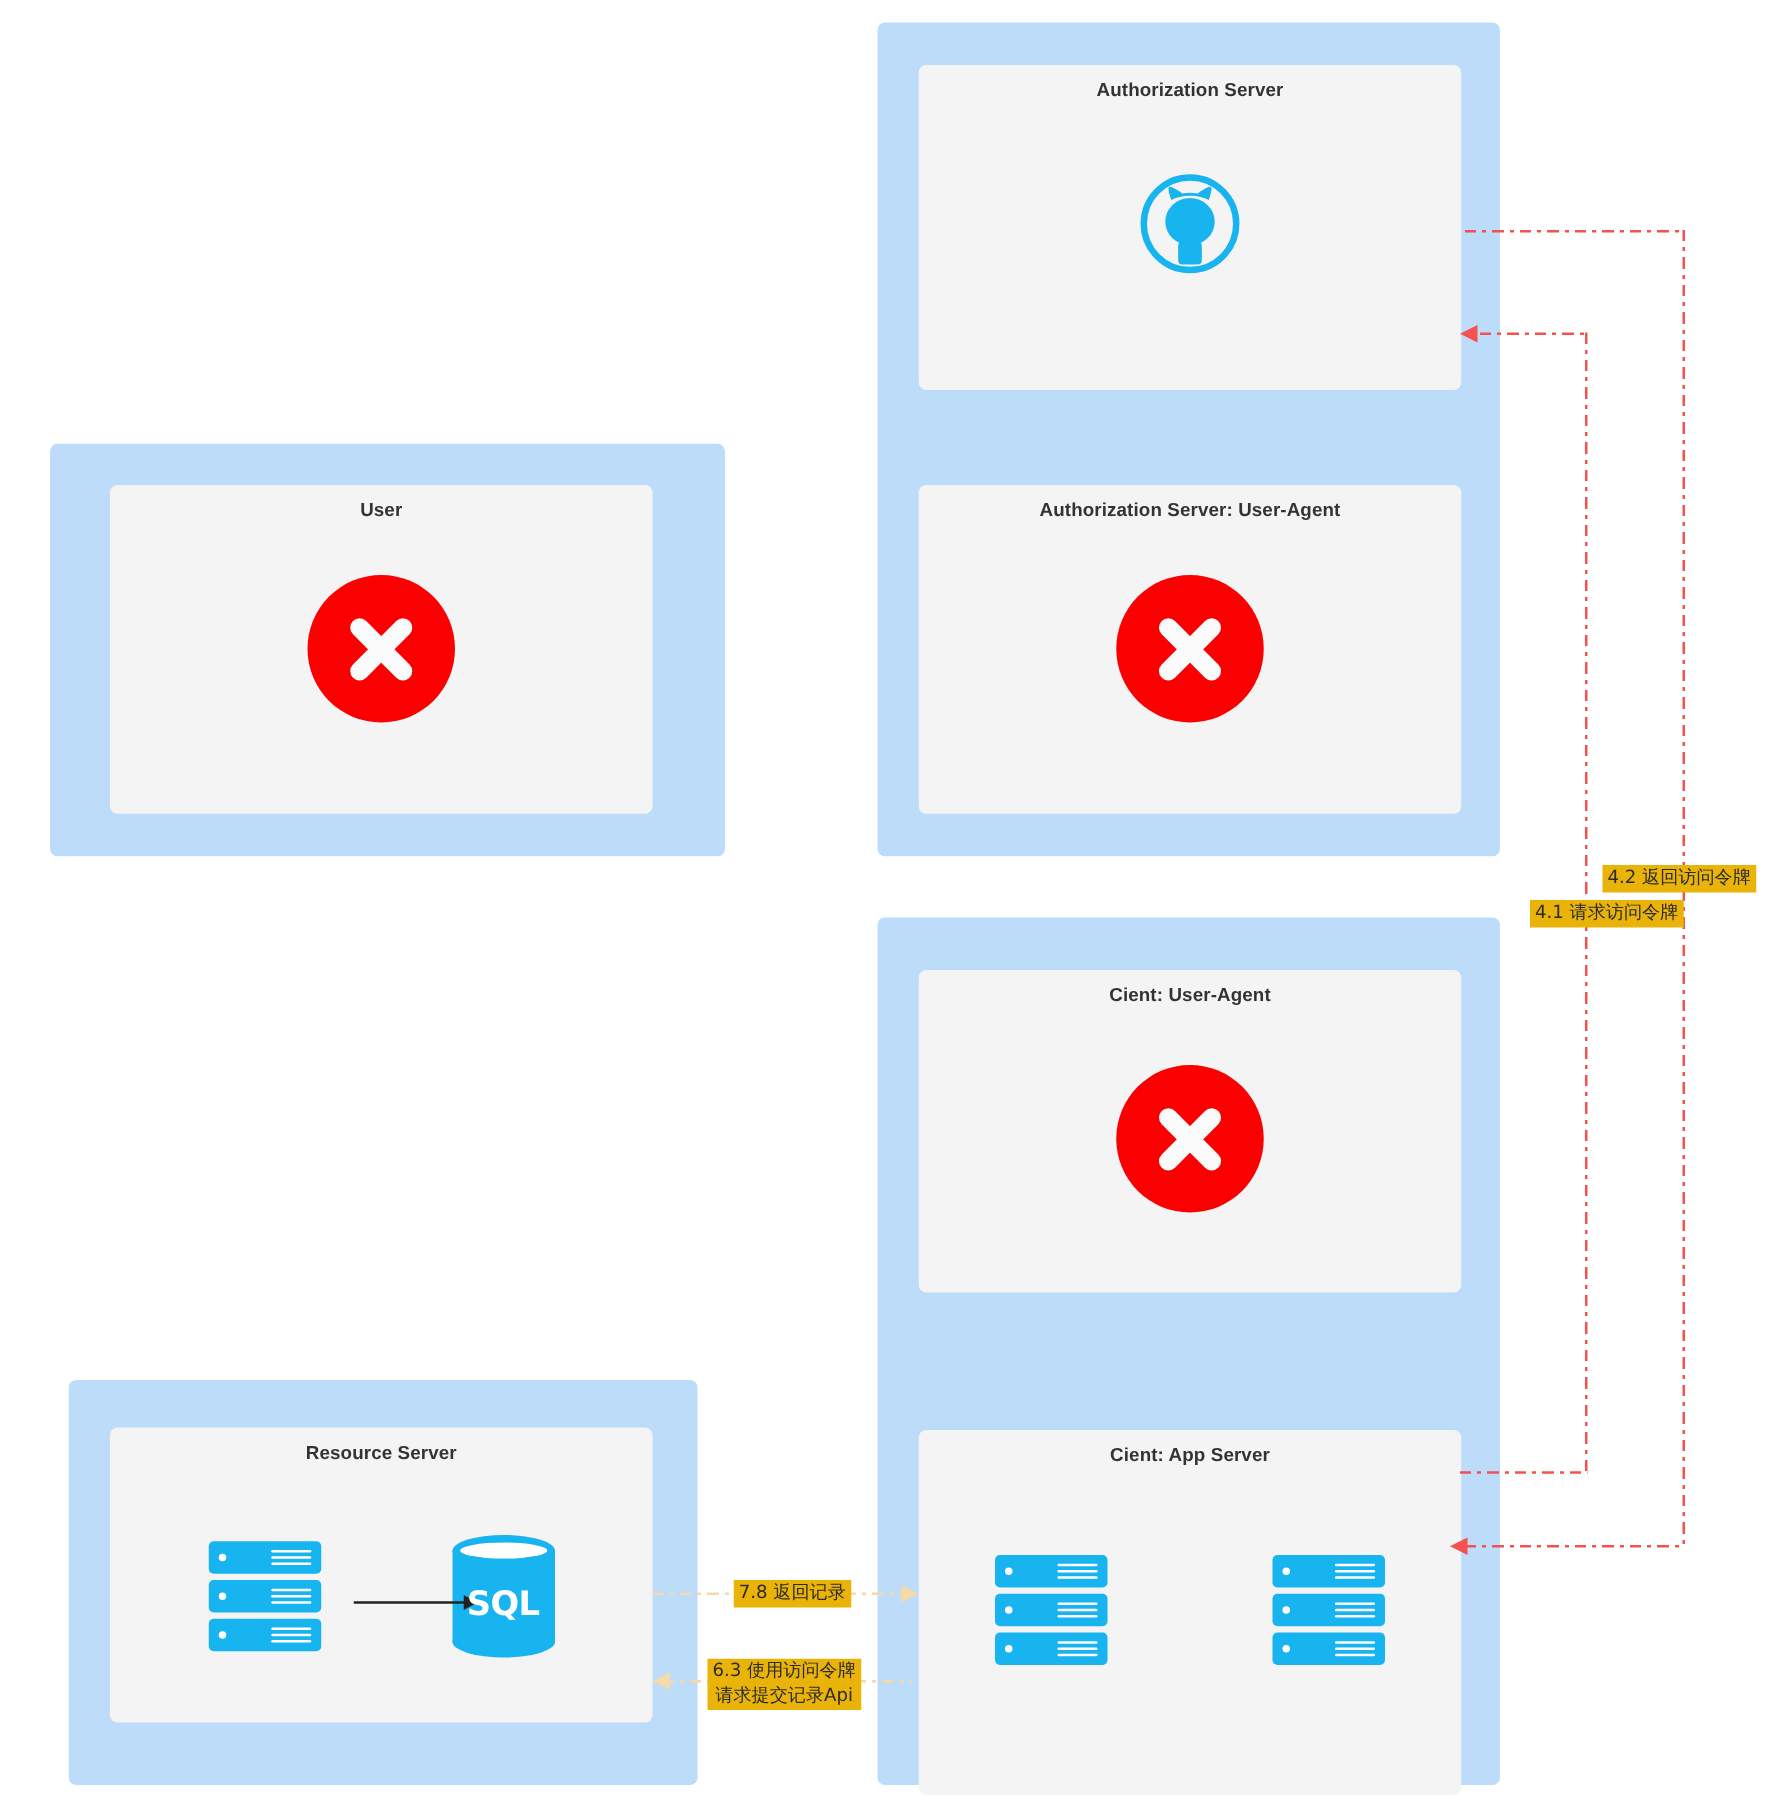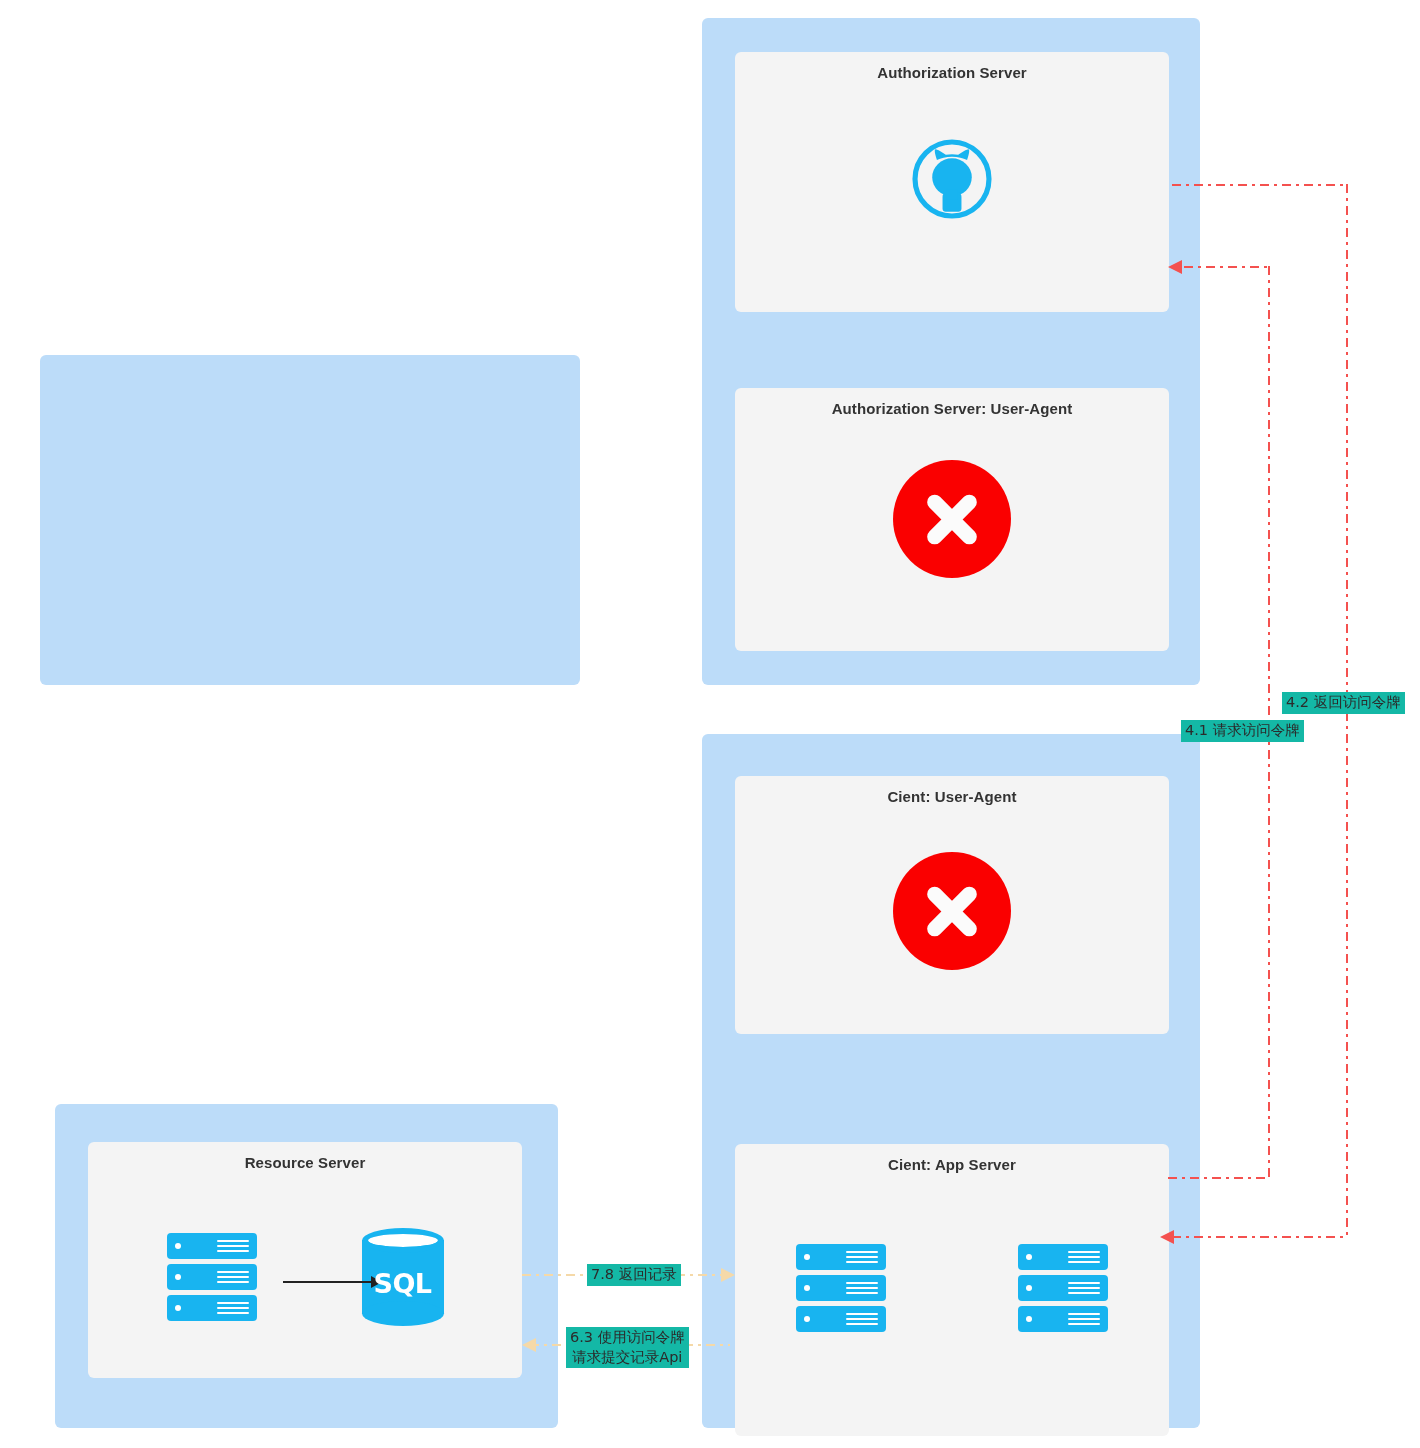--- a/index.html
+++ b/index.html
@@ -232,34 +232,40 @@
     border-right: 14px solid #f5d9a8;
     border-top: 7px solid transparent;
     border-bottom: 7px solid transparent;
   }
 
   
   .edge-label {
     position: absolute;
     font-size: 14.5px;
     color: #2b2b2b;
-    background: #14b8a6;
+    background: #eab308;
     white-space: nowrap;
     line-height: 1.35;
     font-family: "DejaVu Sans", sans-serif;
     padding: 1px 4px;
   }
   .edge-label.center { text-align: center; }
 </style>
 </head>
 <body>
 
 <div id="canvas">
 
   <div class="group" style="left:40px; top:355px; width:540px; height:330px;">
+  </div>
+  <div class="panel" style="left:88px; top:388px; width:434px; height:263px;">
+    <div class="panel-title">User</div>
+    <div class="icon-center" style="top:72px;">
+      <div class="xmark"></div>
+    </div>
   </div>
 
   <div class="group" style="left:702px; top:18px; width:498px; height:667px;">
   </div>
 
   <div class="panel" style="left:735px; top:52px; width:434px; height:260px;">
     <div class="panel-title">Authorization Server</div>
     <div class="icon-center" style="top:84px;">
       <svg width="86" height="86" viewBox="0 0 100 100" aria-hidden="true">
         <circle cx="50" cy="50" r="43" fill="none" stroke="#18b4f0" stroke-width="6"></circle>
@@ -394,21 +400,21 @@
   <div class="dashdot-v" style="left:1346px; top:184px; height:1053px;"></div>
   <div class="dashdot-h" style="left:1172px; top:1236px; width:176px;"></div>
   <div class="arrow-left-red" style="left:1160px; top:1230px;"></div>
 
   <div class="dashdot-h" style="left:1184px; top:266px; width:86px;"></div>
   <div class="dashdot-v" style="left:1268px; top:266px; height:912px;"></div>
   <div class="dashdot-h" style="left:1168px; top:1177px; width:102px;"></div>
   <div class="arrow-left-red" style="left:1168px; top:260px;"></div>
 
   <div class="edge-label" style="left:1282px; top:692px;">4.2 返回访问令牌</div>
-  <div class="edge-label" style="left:1181px; top:720px;">4.1 请求访问令牌</div>
+  <div class="edge-label" style="left:1224px; top:720px;">4.1 请求访问令牌</div>
 
   <div class="dashdot-h-tan" style="left:522px; top:1274px; width:200px;"></div>
   <div class="arrow-right-tan" style="left:721px; top:1268px;"></div>
   <div class="edge-label center" style="left:587px; top:1264px;">7.8 返回记录</div>
 
   <div class="dashdot-h-tan" style="left:530px; top:1344px; width:200px;"></div>
   <div class="arrow-left-tan" style="left:522px; top:1338px;"></div>
   <div class="edge-label center" style="left:566px; top:1327px;">
     <div>6.3 使用访问令牌</div>
     <div>请求提交记录Api</div>

